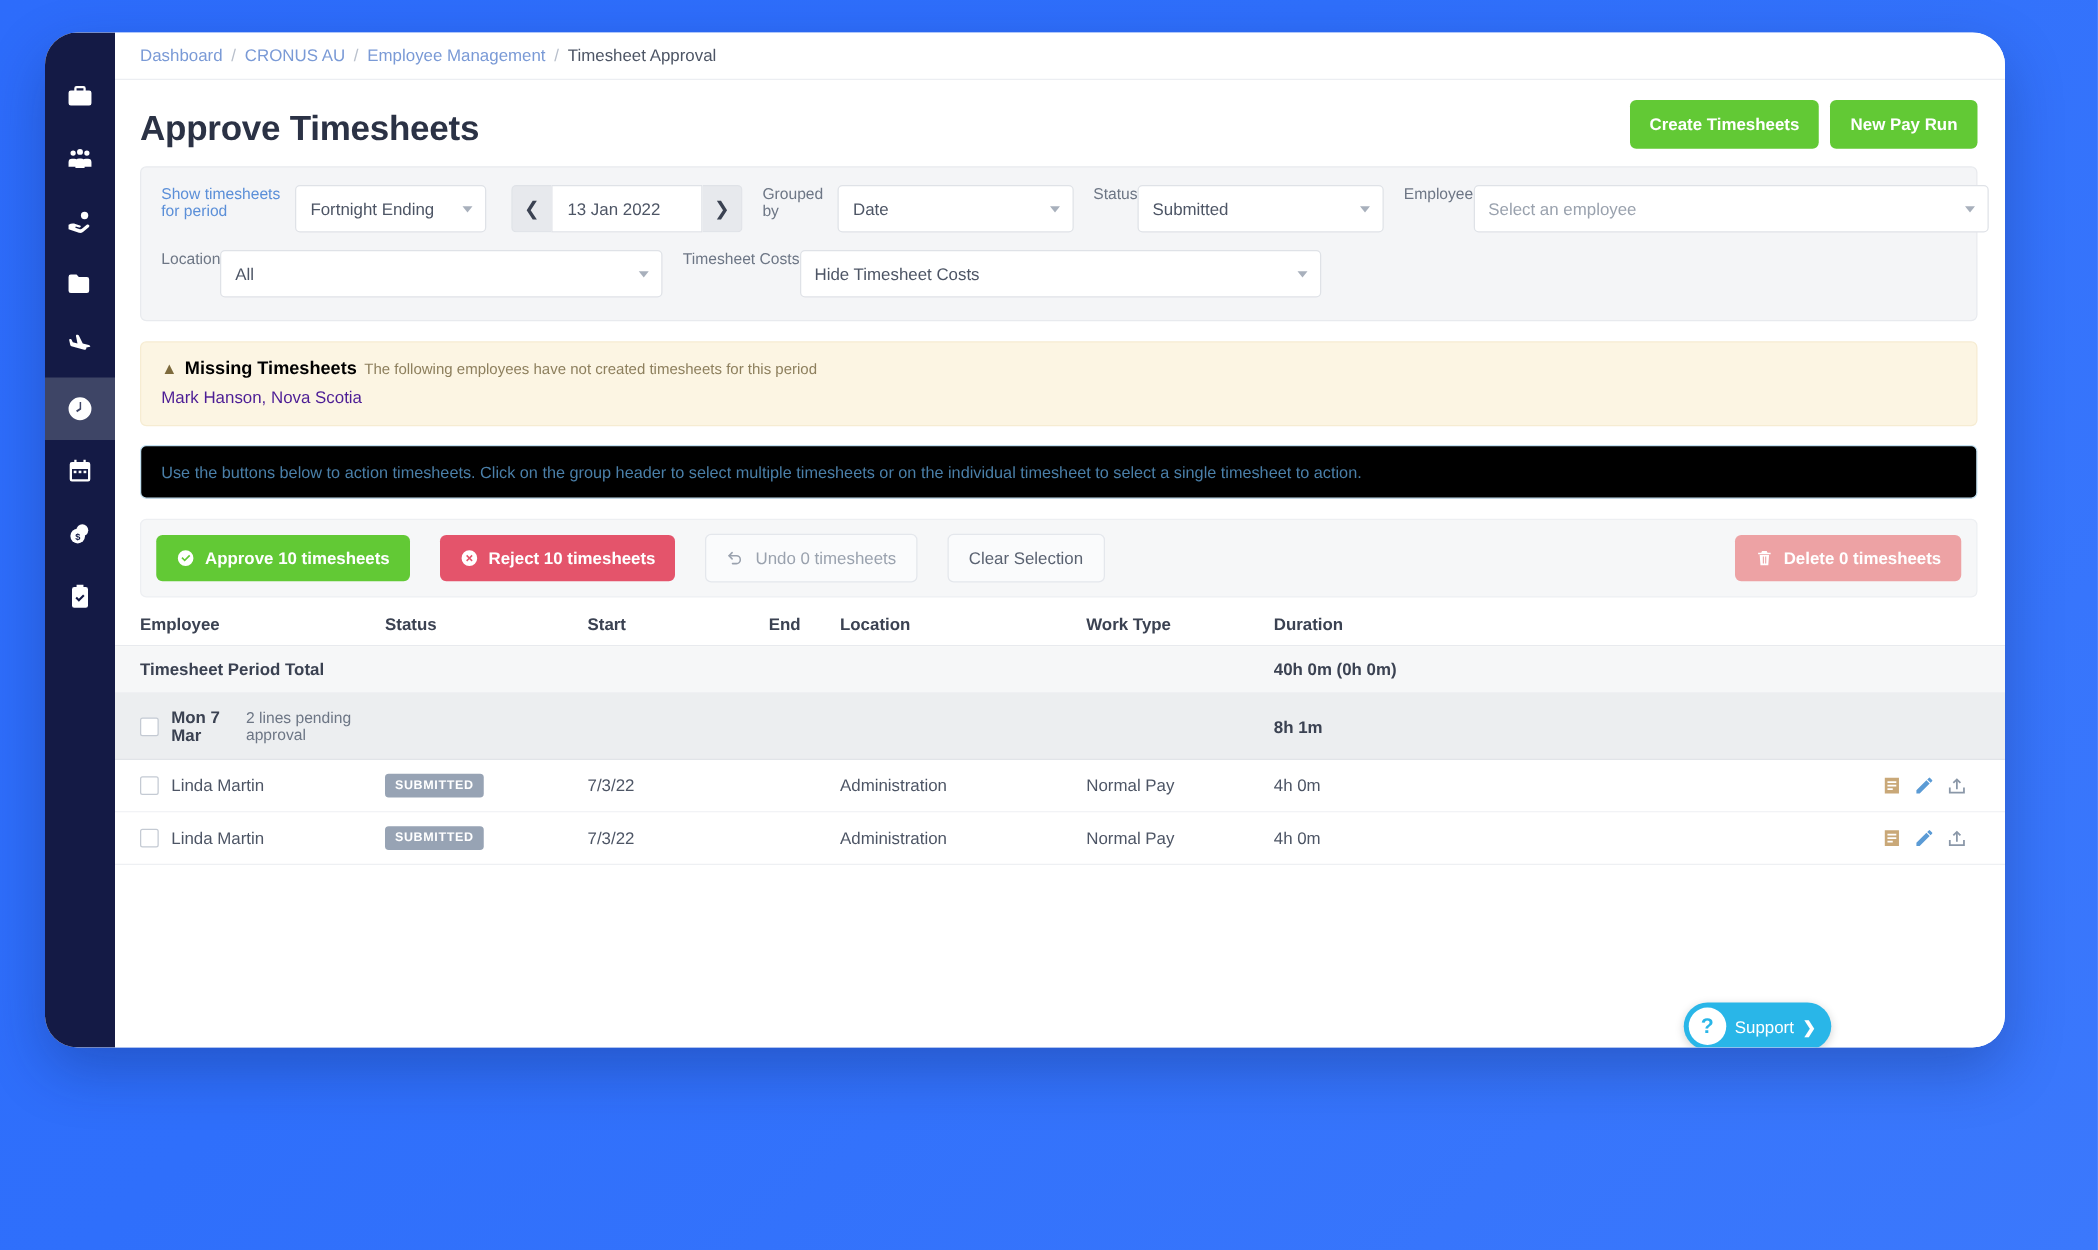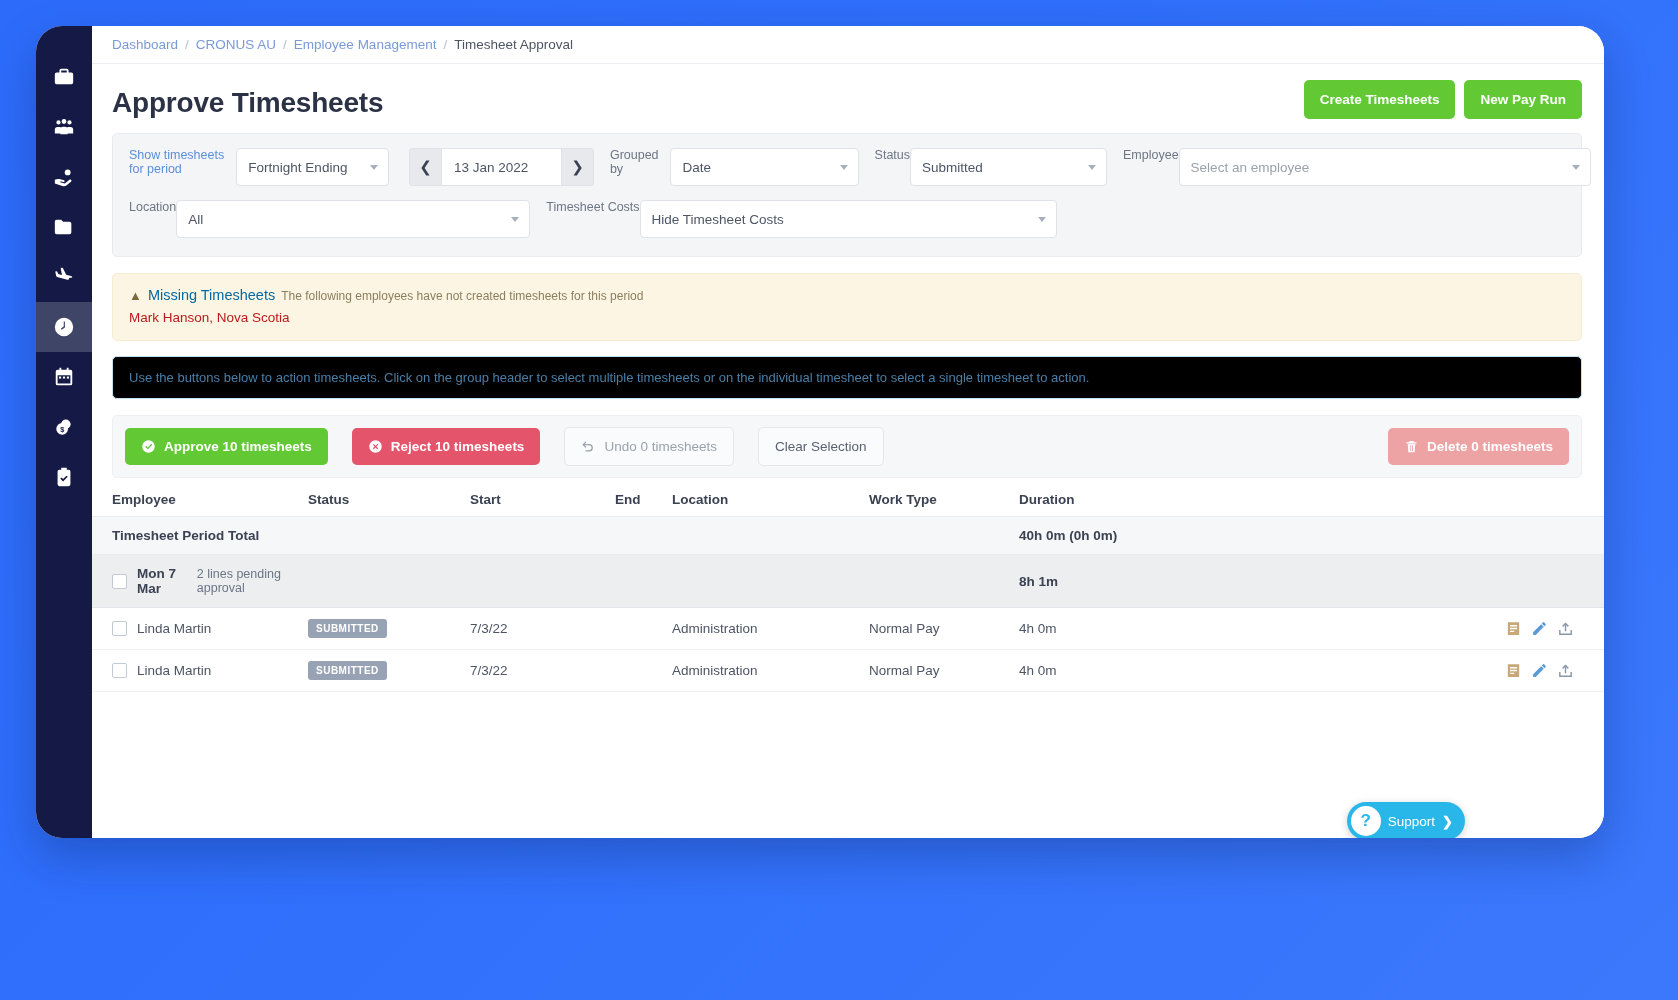--- a/index.html
+++ b/index.html
@@ -118,23 +118,23 @@
   }
 
   
   #warn {
     margin: 16px 22px 0 20px;
     background: #fcf5e3; border: 1px solid #f6ecd2;
     border-radius: 5px; padding: 13px 16px 15px 16px;
   }
   .wline1 { display: flex; align-items: baseline; gap: 6px; }
   .wicon { color: #7d6a3c; font-size: 13px; }
-  .wbold { font-size: 14.5px; font-weight: normal; color: #0369a1; }
+  .wbold { font-size: 14.5px; font-weight: bold; color: #000000; }
   .wsub { font-size: 12px; color: #8d7f5d; }
-  .wlist { font-size: 13.5px; color: #b91c1c; margin-top: 7px; }
+  .wlist { font-size: 13.5px; color: #4c1d95; margin-top: 7px; }
   #info {
     margin: 15px 22px 0 20px;
     background: #000000; border: 1px solid #c3e0f0;
     border-radius: 5px; padding: 13px 16px;
     font-size: 13px; color: #4a7fa8;
   }
 
   
   #actionbar {
     margin: 16px 22px 0 20px;

